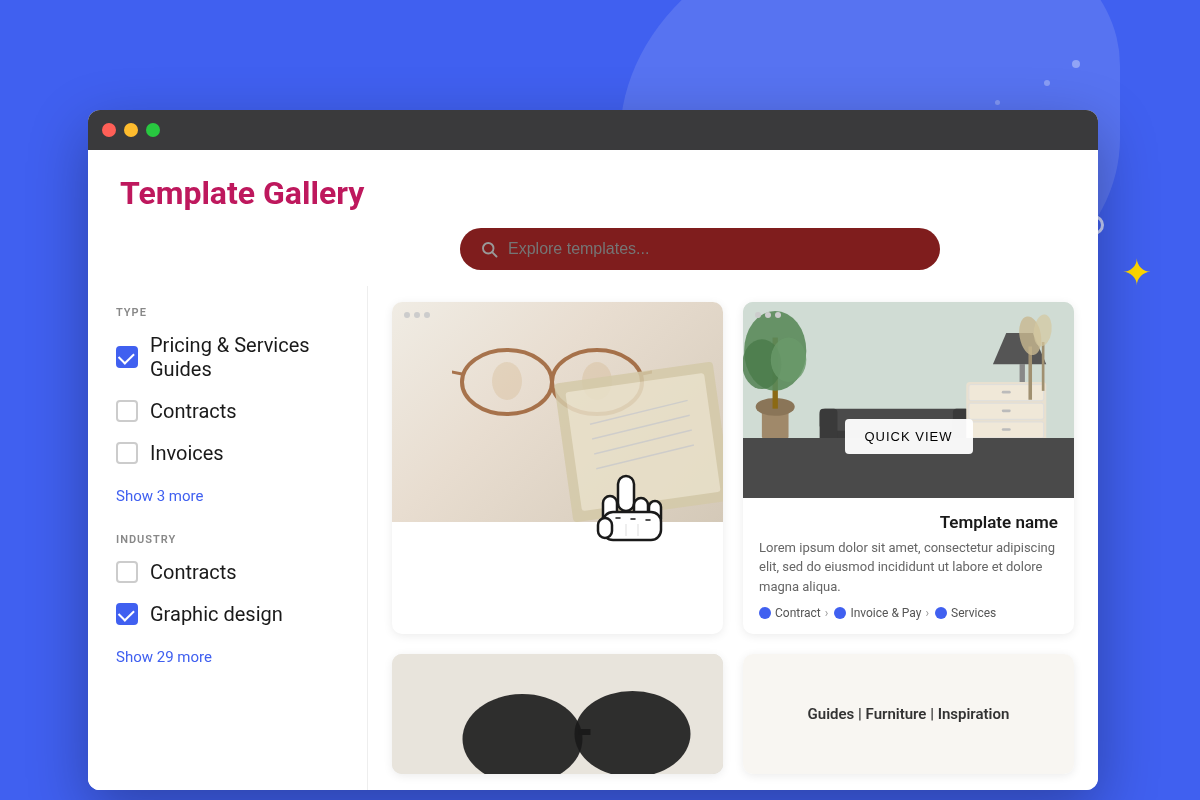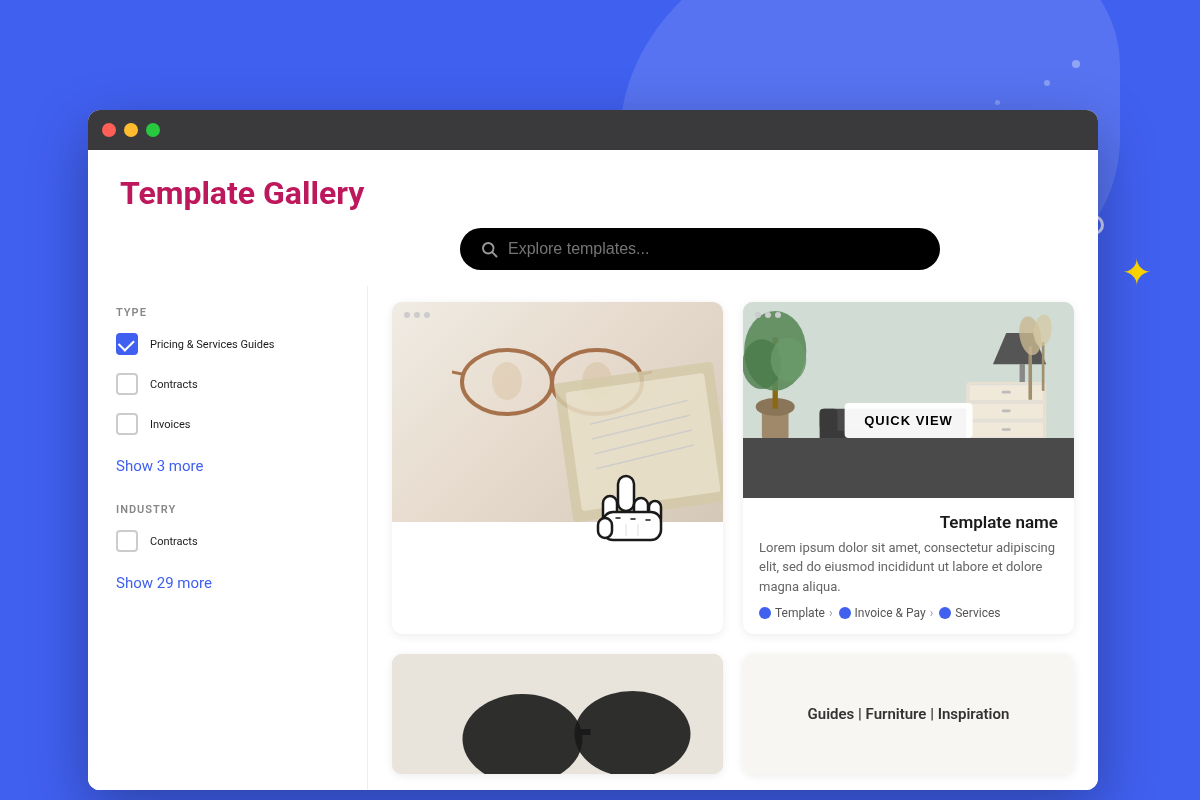--- a/index.html
+++ b/index.html
@@ -73,21 +73,21 @@
     }
 
     
     .search-container {
       padding: 0 32px 16px 32px;
       background: #ffffff;
     }
     .search-bar {
       display: flex;
       align-items: flex-start;
-      background: #000000;
+      background: #7f1d1d;
       border-radius: 30px;
       padding: 12px 20px;
       gap: 10px;
       max-width: 480px;
       margin-left: 340px;
     }
     .search-icon-svg {
       color: #999;
       flex-shrink: 0;
     }
@@ -151,21 +151,21 @@
     }
     .checkbox.checked::after {
       content: '';
       width: 12px;
       height: 8px;
       border-left: 2.5px solid white;
       border-bottom: 2.5px solid white;
       transform: rotate(-45deg) translateY(-1px);
     }
     .filter-item-label {
-      font-size: 11px;
+      font-size: 20px;
       color: #1a1a1a;
     }
     .show-more-link {
       color: #4060f0;
       font-size: 15px;
       cursor: pointer;
       margin-top: 4px;
       display: inline-block;
     }
 
@@ -222,28 +222,28 @@
     }
 
     
     .card-img-2 {
       background: linear-gradient(180deg, #d8e4dc 0%, #c5d5cc 50%, #9aafa5 100%);
       position: relative;
     }
 
     .quick-view-btn {
       position: absolute;
-      bottom: 60px;
+      bottom: 44px;
       left: 50%;
       transform: translateX(-50%);
       background: rgba(255,255,255,0.95);
       border: none;
       padding: 10px 20px;
       font-size: 13px;
-      font-weight: 700;
+      font-weight: 400;
       letter-spacing: 1px;
       cursor: pointer;
       border-radius: 4px;
       white-space: nowrap;
       z-index: 3;
     }
 
     .card-dark-bar {
       position: absolute;
       bottom: 0;
@@ -382,20 +382,24 @@
         </div>
 
         <div class="filter-section">
           <div class="filter-label">INDUSTRY</div>
 
           <div class="filter-item">
             <div class="checkbox"></div>
             <span class="filter-item-label">Contracts</span>
           </div>
 
+          <div class="filter-item">
+            <div class="checkbox checked"></div>
+            <span class="filter-item-label">Graphic design</span>
+          </div>
 
 
           <span class="show-more-link">Show 29 more</span>
         </div>
       </div>
 
       <div class="gallery-area">
         <div class="gallery-grid">
 
           <div class="template-card">
@@ -478,21 +482,21 @@
 
               <button class="quick-view-btn">QUICK VIEW</button>
               <div class="card-dark-bar"></div>
             </div>
             <div class="card-info">
               <div class="card-title">Template name</div>
               <div class="card-desc">Lorem ipsum dolor sit amet, consectetur adipiscing elit, sed do eiusmod incididunt ut labore et dolore magna aliqua.</div>
               <div class="card-tags">
                 <span class="card-tag">
                   <span class="tag-icon"></span>
-                  <span>Template</span>
+                  <span>Contract</span>
                   <span class="tag-separator">›</span>
                 </span>
                 <span class="card-tag">
                   <span class="tag-icon"></span>
                   <span>Invoice &amp; Pay</span>
                   <span class="tag-separator">›</span>
                 </span>
                 <span class="card-tag">
                   <span class="tag-icon"></span>
                   <span>Services</span>

